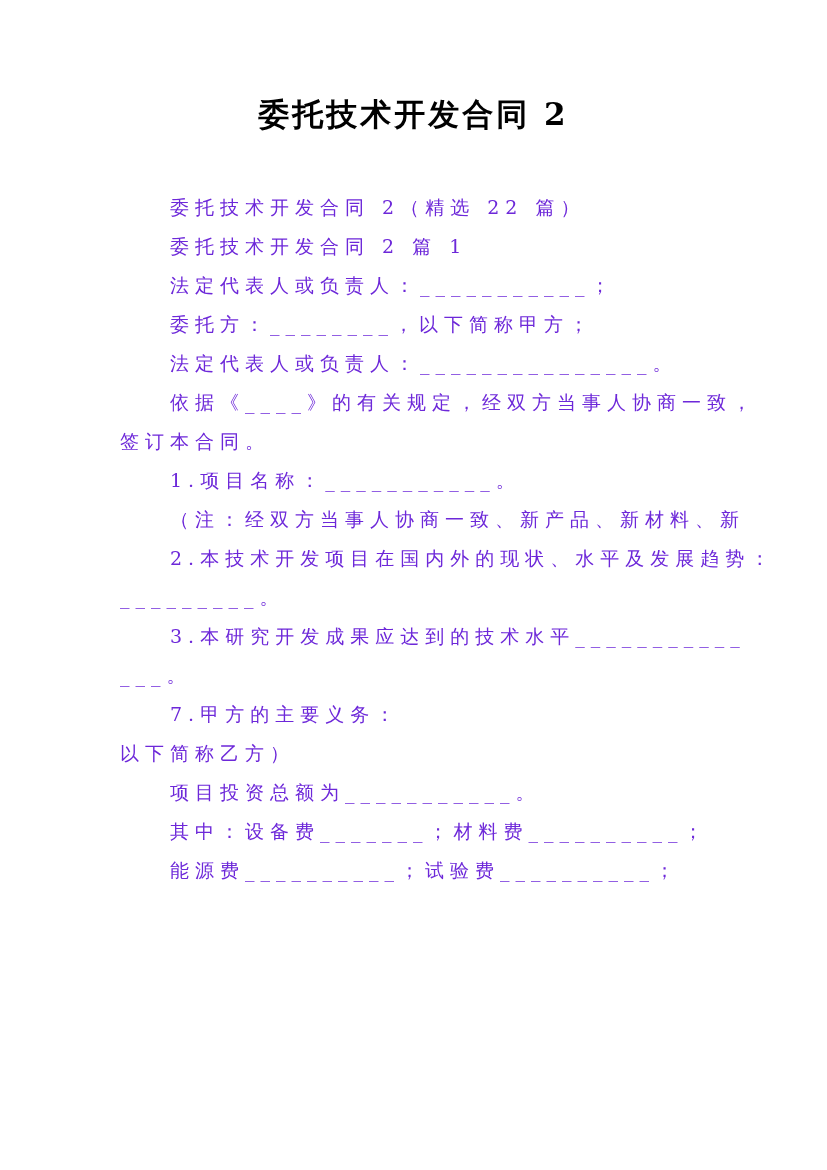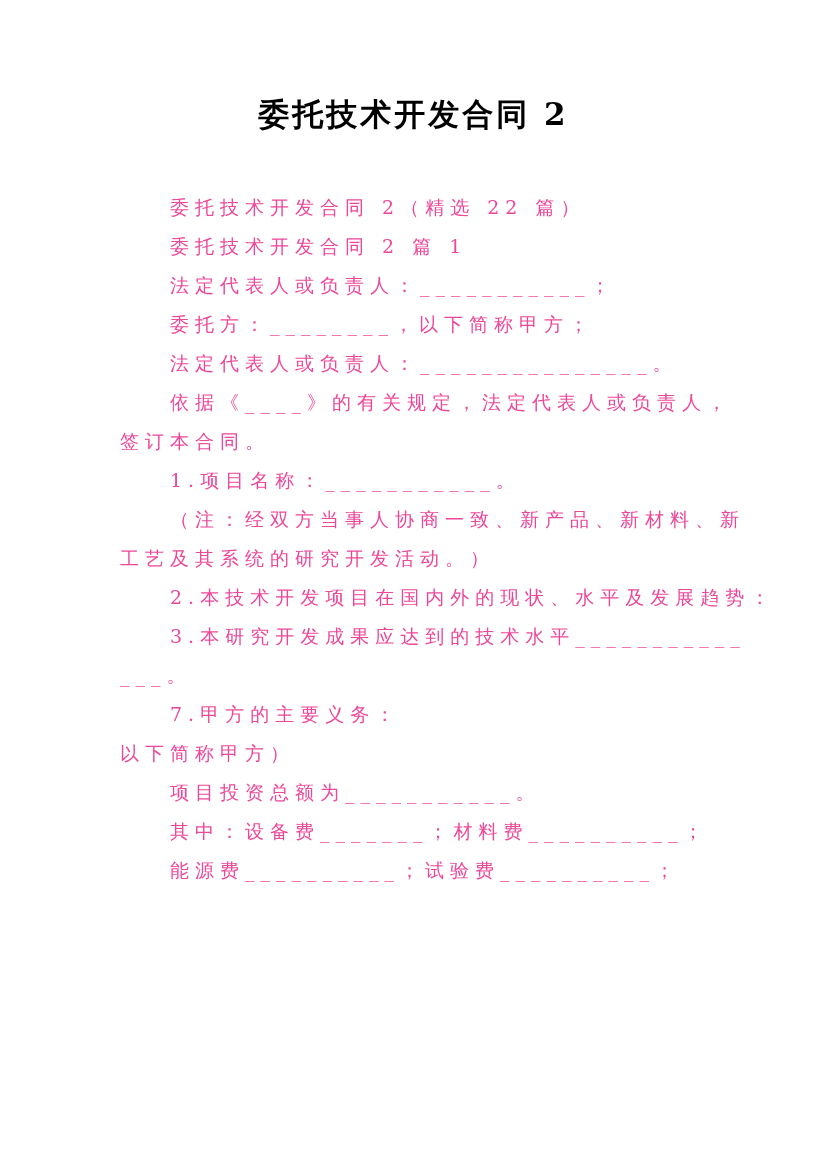--- a/index.html
+++ b/index.html
@@ -27,48 +27,48 @@
     line-height: 48px;
     letter-spacing: 3px;
     color: #000000;
   }
   .doc-body {
     margin-top: 50px;
     padding-left: 120px;
     padding-right: 98px;
     font-size: 19px;
     letter-spacing: 6px;
-    color: #ec4899;
+    color: #6d28d9;
   }
   .doc-line {
     line-height: 39px;
     white-space: nowrap;
   }
   .doc-line.indent {
     padding-left: 50px;
   }
 </style>
 </head>
 <body>
 
 <div class="page">
   <h1 class="doc-title">委托技术开发合同 2</h1>
   <div class="doc-body" id="doc-body">
       <div class="doc-line indent">委托技术开发合同 2（精选 22 篇）</div>
       <div class="doc-line indent">委托技术开发合同 2 篇 1</div>
       <div class="doc-line indent">法定代表人或负责人：___________；</div>
       <div class="doc-line indent">委托方：________，以下简称甲方；</div>
       <div class="doc-line indent">法定代表人或负责人：_______________。</div>
-      <div class="doc-line indent">依据《____》的有关规定，法定代表人或负责人，</div>
+      <div class="doc-line indent">依据《____》的有关规定，经双方当事人协商一致，</div>
       <div class="doc-line">签订本合同。</div>
       <div class="doc-line indent">1.项目名称：___________。</div>
       <div class="doc-line indent">（注：经双方当事人协商一致、新产品、新材料、新</div>
-      <div class="doc-line">工艺及其系统的研究开发活动。）</div>
       <div class="doc-line indent">2.本技术开发项目在国内外的现状、水平及发展趋势：</div>
+      <div class="doc-line">_________。</div>
       <div class="doc-line indent">3.本研究开发成果应达到的技术水平___________</div>
       <div class="doc-line">___。</div>
       <div class="doc-line indent">7.甲方的主要义务：</div>
-      <div class="doc-line">以下简称甲方）</div>
+      <div class="doc-line">以下简称乙方）</div>
       <div class="doc-line indent">项目投资总额为___________。</div>
       <div class="doc-line indent">其中：设备费_______；材料费__________；</div>
       <div class="doc-line indent">能源费__________；试验费__________；</div>
     </div>
 </div>
 
 </body></html>

